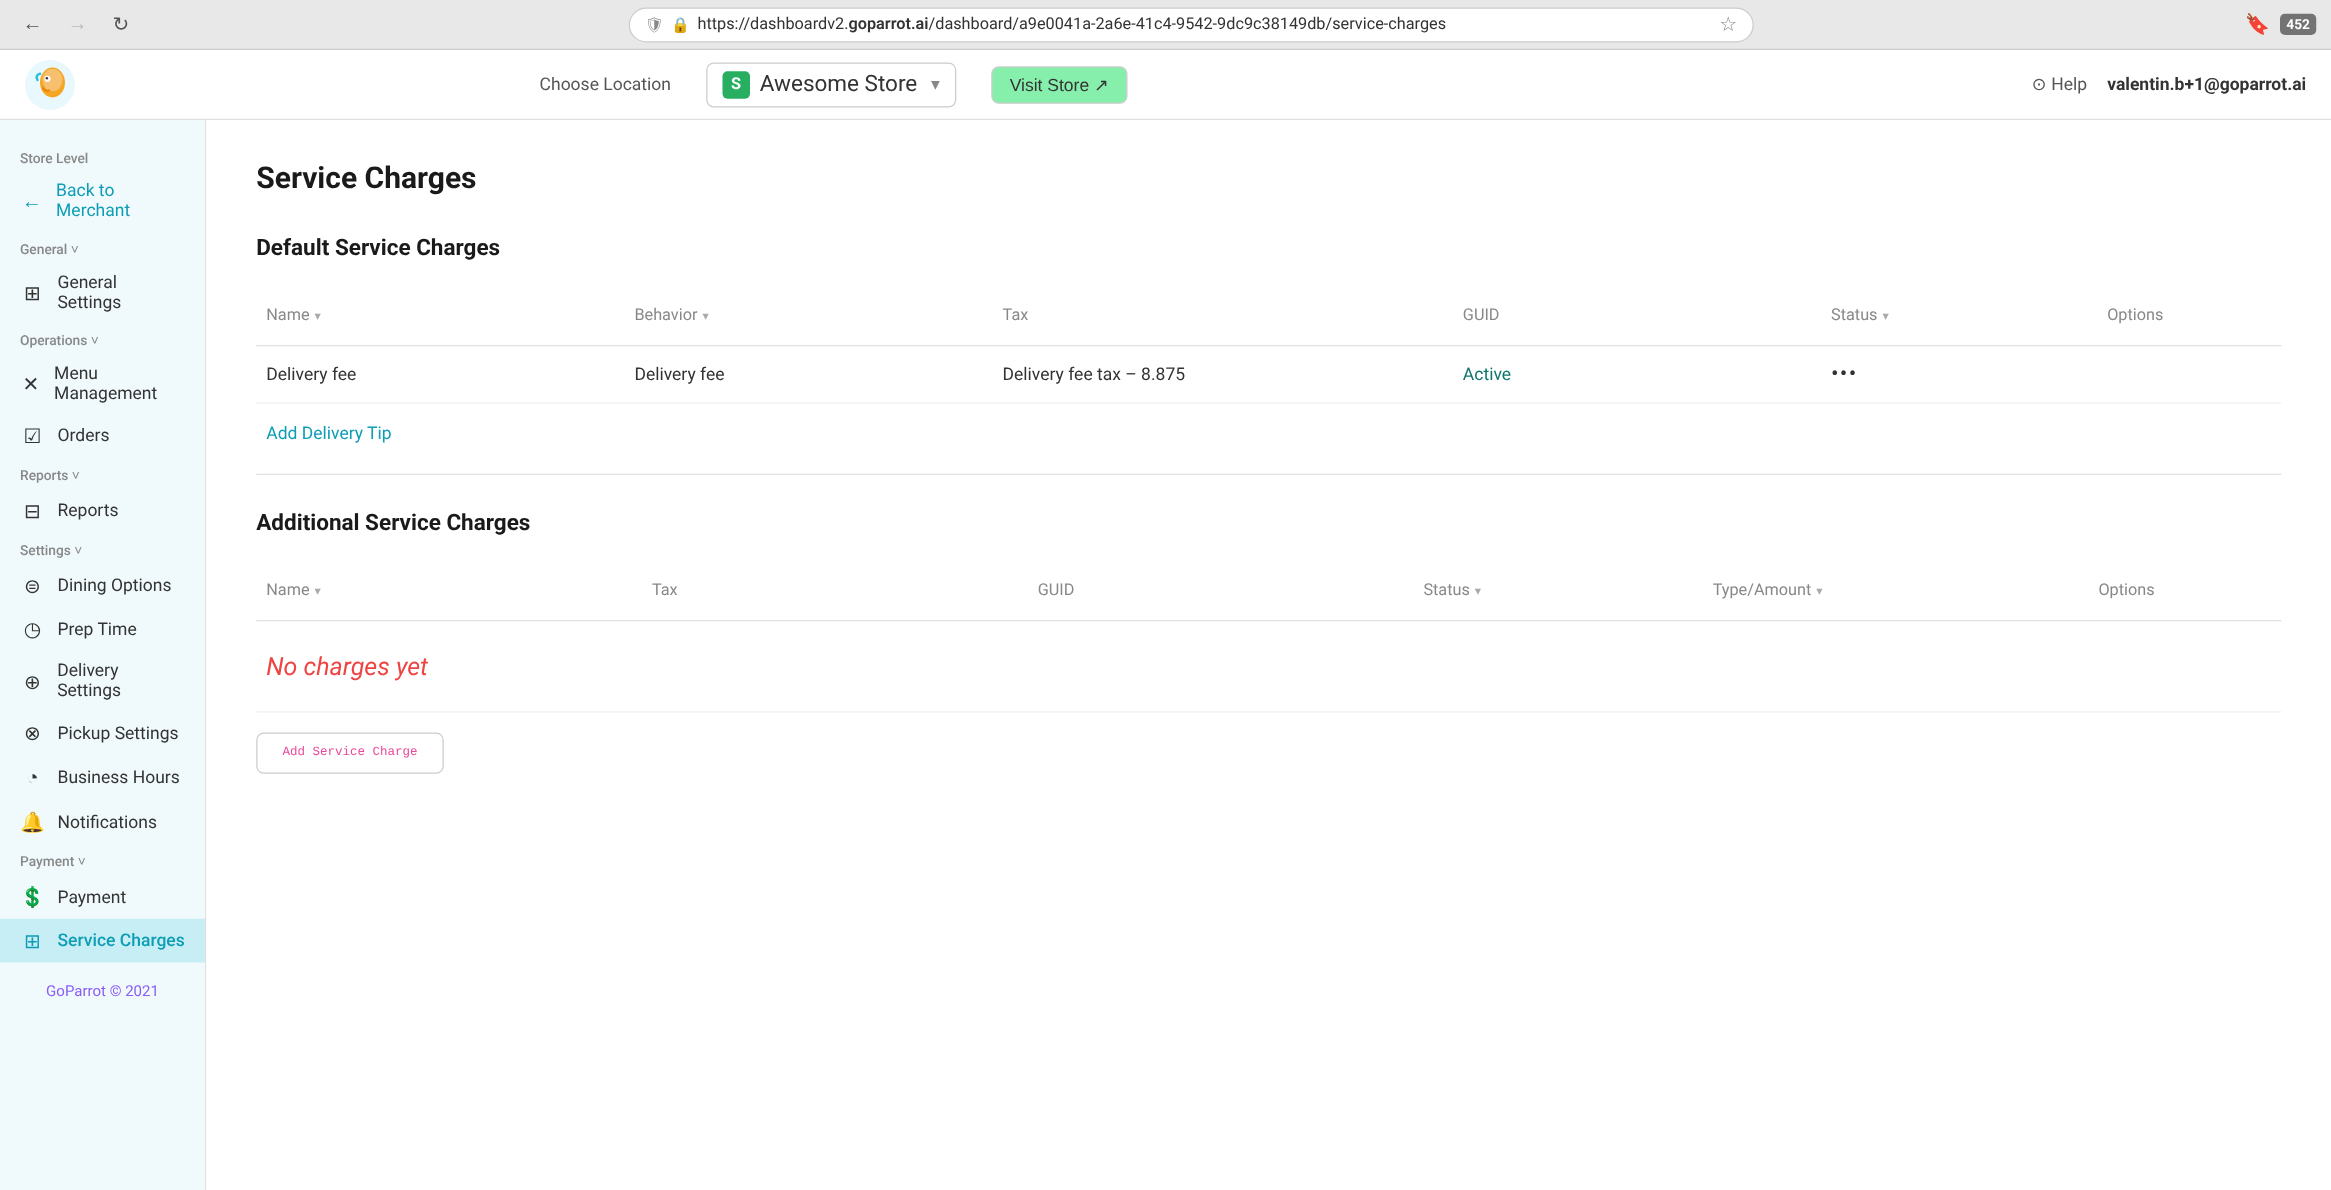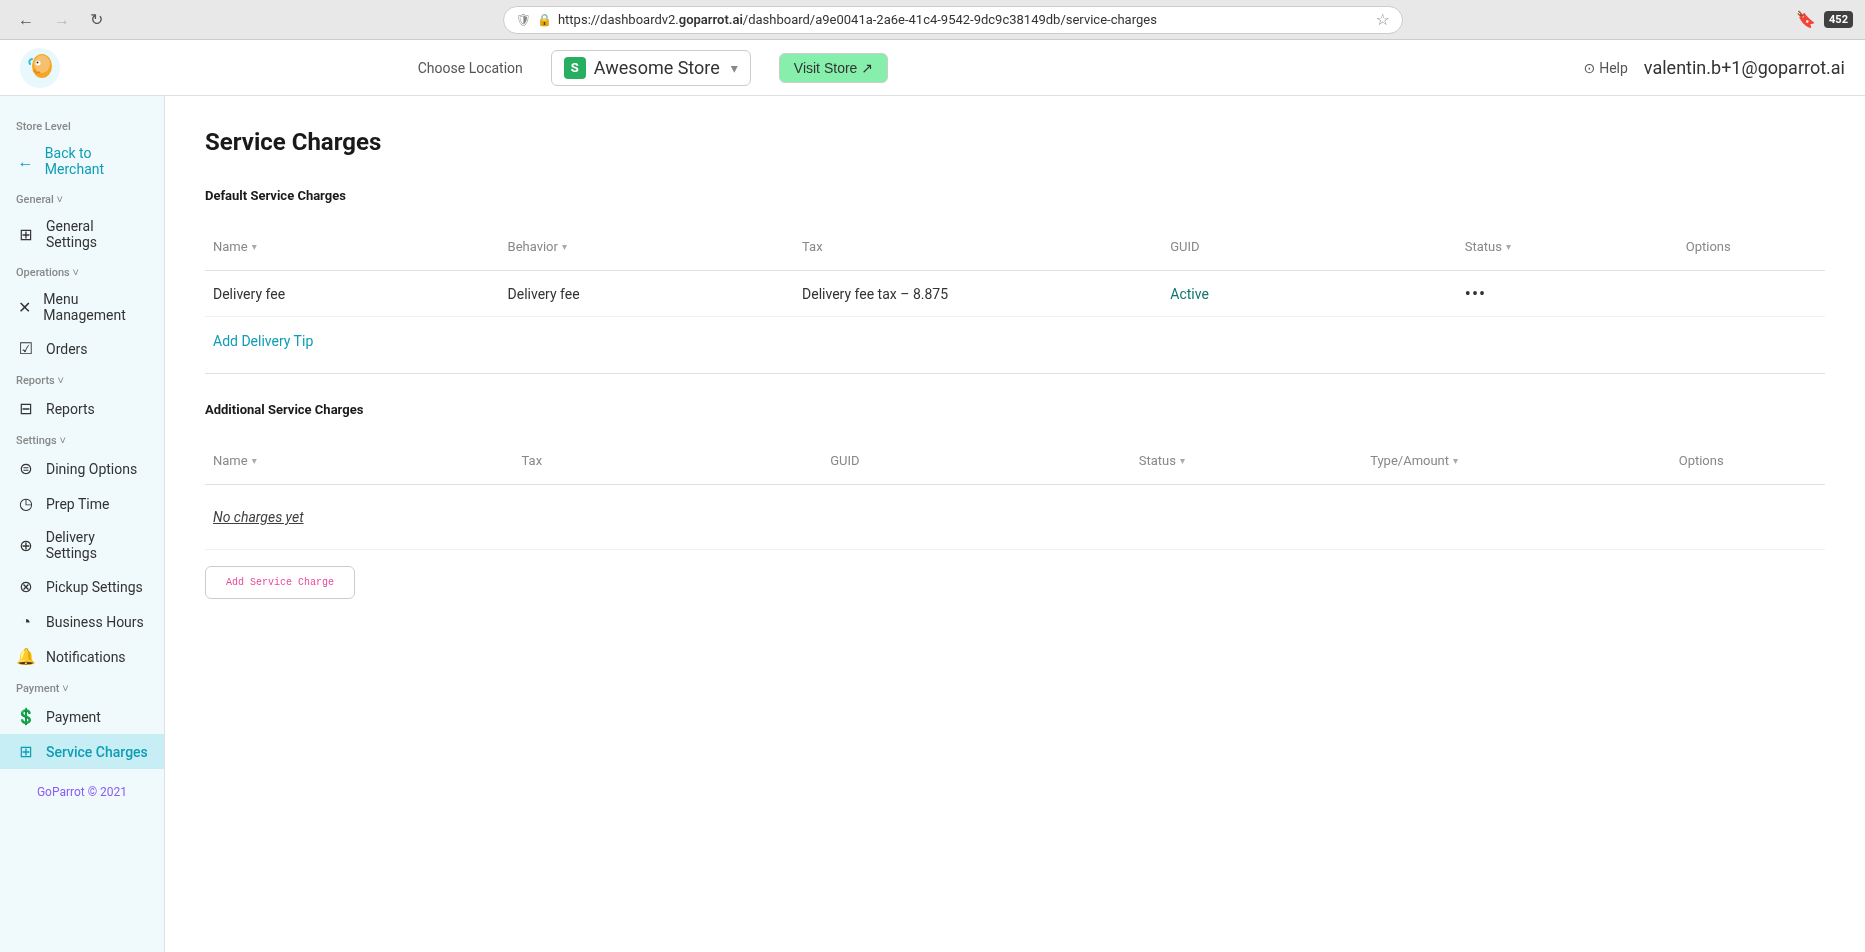--- a/index.html
+++ b/index.html
@@ -32,21 +32,21 @@
       font-size: 13px;
       color: #333;
       max-width: 900px;
       margin: 0 auto;
     }
     .url-shield { color: #888; font-size: 12px; }
     .url-lock { color: #888; font-size: 12px; }
     .url-text { flex: 1; font-size: 13px; }
     .url-text strong { font-weight: 600; }
     .browser-star { color: #888; font-size: 16px; margin-left: auto; }
-    .browser-ext { background: #404040; color: white; font-size: 11px; font-weight: bold; padding: 2px 5px; border-radius: 4px; }
+    .browser-ext { background: #737373; color: white; font-size: 11px; font-weight: bold; padding: 2px 5px; border-radius: 4px; }
     .browser-pocket { color: #888; font-size: 16px; }
 
     
     .app-header {
       background: white;
       height: 56px;
       display: flex;
       align-items: center;
       padding: 0 20px;
       border-bottom: 1px solid #e0e0e0;
@@ -89,21 +89,21 @@
       font-size: 14px;
       color: #333;
     }
     .header-right {
       display: flex;
       align-items: center;
       gap: 16px;
       margin-left: auto;
     }
     .help-btn { display: flex; align-items: center; gap: 4px; color: #555; cursor: pointer; font-size: 14px; }
-    .user-email { font-size: 18px; color: #333; }
+    .user-email { font-size: 14px; color: #333; font-weight: bold; }
 
     
     .app-layout {
       display: flex;
       height: calc(100vh - 40px - 56px);
     }
 
     
     .sidebar {
       width: 165px;
@@ -152,21 +152,21 @@
       overflow-y: auto;
       padding: 32px 40px;
     }
     .page-title {
       font-size: 24px;
       font-weight: 700;
       margin-bottom: 32px;
       color: #1a1a1a;
     }
     .section-title {
-      font-size: 13px;
+      font-size: 18px;
       font-weight: 700;
       margin-bottom: 20px;
       color: #1a1a1a;
     }
     .table-wrapper { width: 100%; }
     .table-header-row {
       display: grid;
       border-bottom: 1px solid #e0e0e0;
       padding: 8px 0;
       color: #888;
@@ -176,25 +176,24 @@
     .additional-header { grid-template-columns: 2fr 2fr 2fr 1.5fr 2fr 1fr; }
     .table-cell { padding: 8px 8px; display: flex; align-items: center; gap: 4px; }
     .sort-arrow { font-size: 10px; color: #aaa; }
     .table-data-row {
       display: grid;
       border-bottom: 1px solid #f0f0f0;
       padding: 4px 0;
       align-items: center;
     }
     .empty-row {
-      color: #404040;
-      font-size: 14px;
+      color: #ef4444;
+      font-size: 20px;
       padding: 20px 8px;
       font-style: italic;
-      text-decoration: underline;
     }
     .add-link {
       color: #0d9db5;
       cursor: pointer;
       font-size: 14px;
       padding: 16px 8px;
       display: inline-block;
       text-decoration: none;
     }
     .section-divider {

